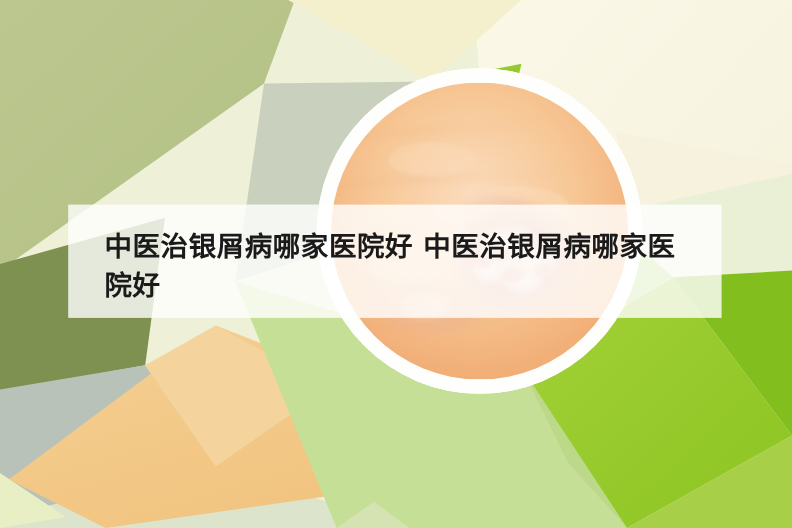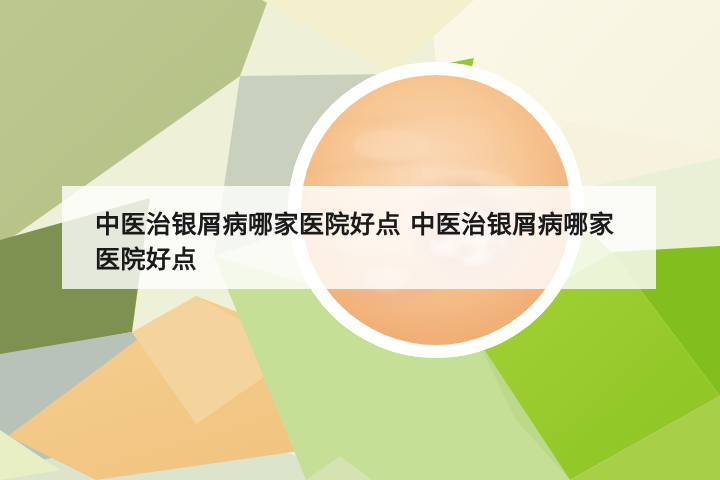--- a/index.html
+++ b/index.html
@@ -205,16 +205,16 @@
         </g>
 
         <g transform="translate(150,120)" filter="url(#soft)" opacity="0.35">
           <ellipse cx="0" cy="0" rx="34" ry="18" fill="#f0c0a2"></ellipse>
         </g>
       </svg>
     </div>
   </div>
 
   <div class="banner">
-    <p class="banner-text">中医治银屑病哪家医院好点 中医治银屑病哪家医院好点</p>
+    <p class="banner-text">中医治银屑病哪家医院好 中医治银屑病哪家医院好</p>
   </div>
 
 </div>
 
 </body></html>

